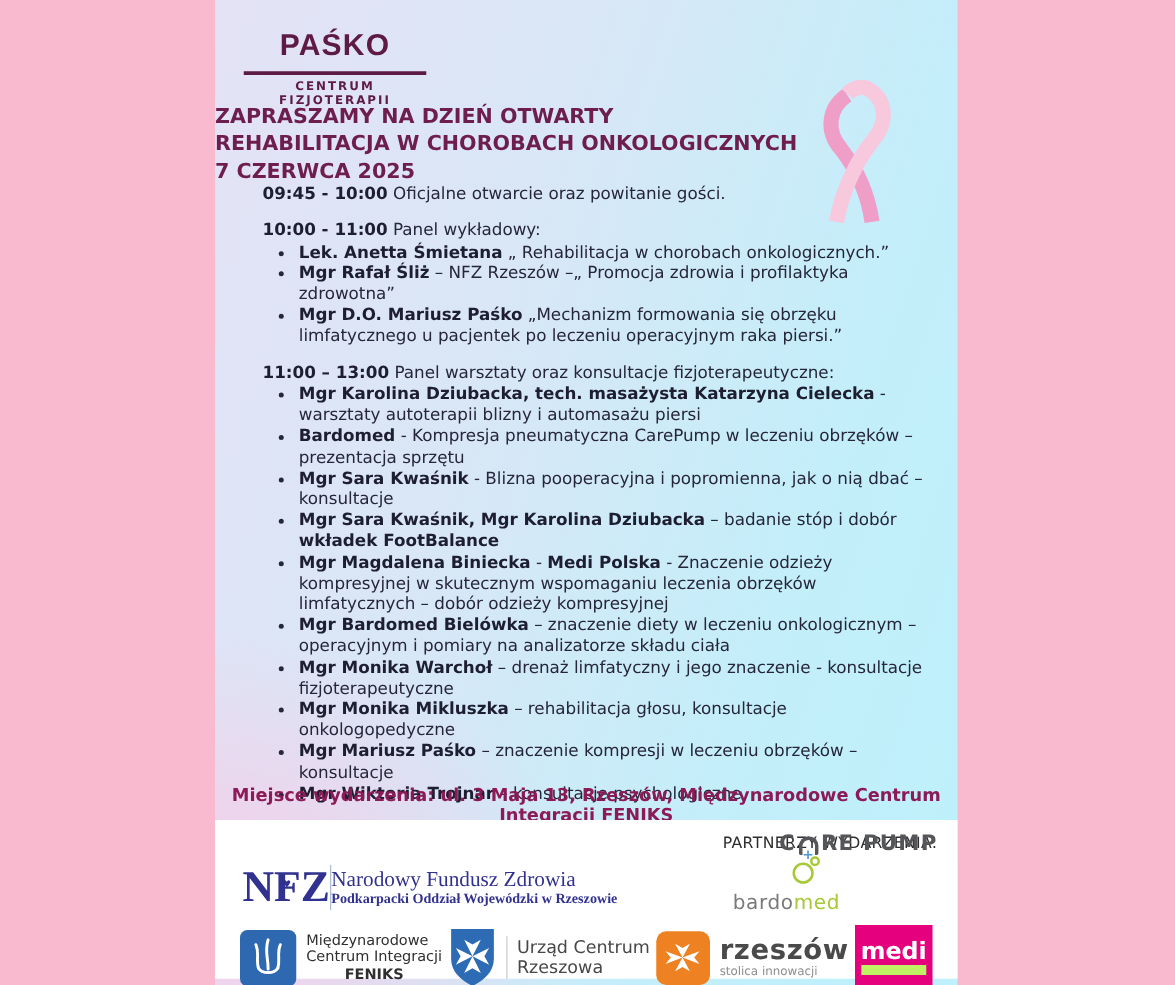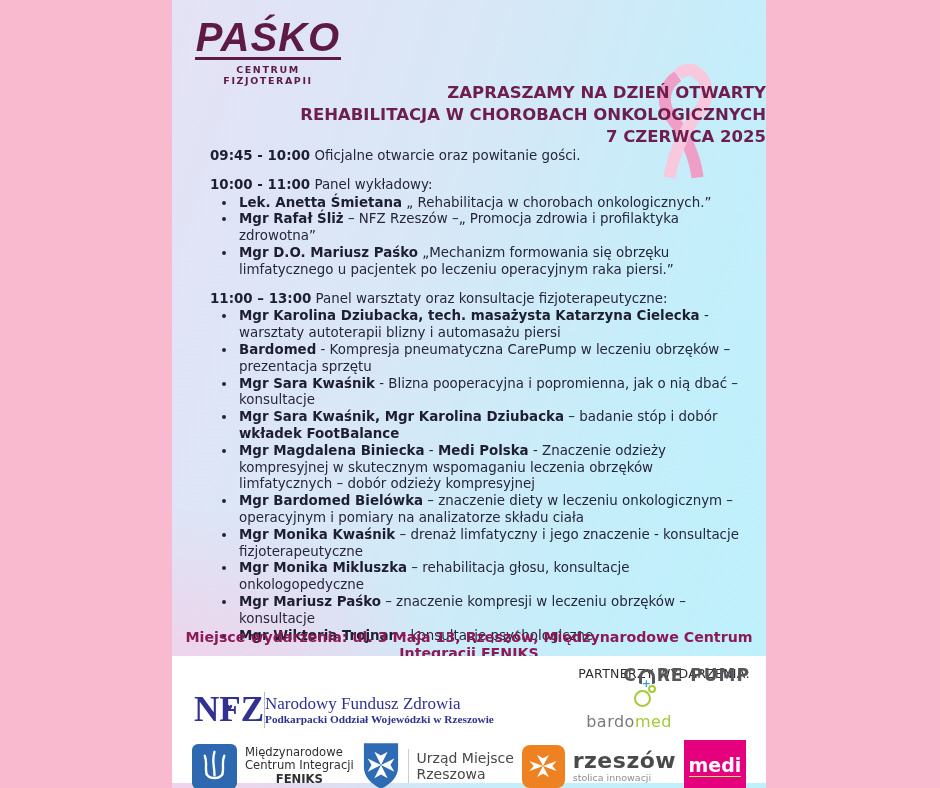--- a/index.html
+++ b/index.html
@@ -9,27 +9,27 @@
     font-family:"DejaVu Sans","Liberation Sans",sans-serif;
   }
   .panel{
     position:absolute;left:172px;top:0;width:594px;height:788px;
     background:
       radial-gradient(ellipse 430px 320px at 0% 92%, rgba(247,203,231,.95), rgba(247,203,231,0) 68%),
       linear-gradient(108deg,#e4e2f5 0%,#d8e7f6 38%,#c3eefa 72%,#bdf1fb 100%);
   }
   
   .logo{position:absolute;left:23px;top:18px;width:146px;text-align:center;color:#5d1a44;}
-  .logo-name{font-family:"Liberation Sans",sans-serif;font-weight:800;font-size:40px;letter-spacing:1px;line-height:38px;font-style:italic;}
+  .logo-name{font-family:"Liberation Sans",sans-serif;font-weight:800;font-size:24px;letter-spacing:1px;line-height:38px;}
   .logo-rule{height:3px;background:#5d1a44;margin-top:1px;}
   .logo-sub{font-size:9.5px;font-weight:700;letter-spacing:1.6px;margin-top:4px;}
   
   .ribbon{position:absolute;right:40px;top:56px;width:86px;height:126px;}
   
-  .title{position:absolute;left:0;top:82px;width:100%;text-align:right;
+  .title{position:absolute;left:0;top:82px;width:100%;text-align:left;
     color:#6d1d4e;font-weight:700;font-size:16.5px;line-height:22px;}
   
   .schedule{position:absolute;left:38px;top:148px;width:532px;
     font-size:13.4px;line-height:16.8px;color:#26263a;}
   .sched-block{margin-bottom:12px;}
   .sched-line{margin:0;}
   .schedule strong{font-weight:700;color:#1e1e31;}
   .schedule ul{margin:1px 0 0 0;padding-left:27px;list-style:disc outside;}
   .schedule li{margin:0;padding-left:2px;}
   
@@ -63,21 +63,21 @@
   .feniks-text{font-size:11.6px;line-height:13.5px;color:#2f2f2f;}
   .feniks-text .b3{font-weight:800;text-align:center;}
   .shield{width:38px;height:48px;flex:0 0 auto;}
   .city-sep{width:1px;height:34px;background:#c6cdd6;}
   .city-text{font-size:14px;line-height:16px;color:#474747;}
   .rz-icon{width:43px;height:43px;background:#ee8222;border-radius:8px;flex:0 0 auto;display:flex;align-items:center;justify-content:center;}
   .rz-text{line-height:1;}
   .rz-name{font-size:22px;font-weight:700;color:#4a4a4a;letter-spacing:.5px;}
   .rz-tag{font-size:9.5px;color:#8e8e8e;margin-top:1px;}
   .medi{width:62px;height:52px;background:#e5007d;display:flex;align-items:center;justify-content:center;}
-  .medi span{color:#fff;font-weight:800;font-size:19px;border-bottom:1px solid #bef264;padding-bottom:1px;line-height:19px;}
+  .medi span{color:#fff;font-weight:800;font-size:19px;border-bottom:8px solid #bef264;padding-bottom:1px;line-height:19px;}
 </style>
 </head>
 <body>
 
 <div class="panel">
 
   <div class="logo">
     <div class="logo-name">PAŚKO</div>
     <div class="logo-rule"></div>
     <div class="logo-sub">CENTRUM FIZJOTERAPII</div>
@@ -110,21 +110,21 @@
       </div>
       <div class="sched-block">
         <p class="sched-line"><strong>11:00 – 13:00</strong> <span>Panel warsztaty oraz konsultacje fizjoterapeutyczne:</span></p>
         <ul>
           <li><strong>Mgr Karolina Dziubacka, tech. masażysta Katarzyna Cielecka</strong><span> - warsztaty autoterapii blizny  i automasażu piersi</span></li>
           <li><strong>Bardomed</strong><span> - Kompresja pneumatyczna CarePump w leczeniu obrzęków – prezentacja sprzętu</span></li>
           <li><strong>Mgr Sara Kwaśnik</strong><span> - Blizna pooperacyjna i popromienna, jak o nią dbać – konsultacje</span></li>
           <li><strong>Mgr Sara Kwaśnik, Mgr Karolina Dziubacka</strong><span> – badanie stóp i dobór </span><strong>wkładek FootBalance</strong></li>
           <li><strong>Mgr Magdalena Biniecka</strong><span> - </span><strong>Medi Polska</strong><span> - Znaczenie odzieży kompresyjnej w skutecznym wspomaganiu leczenia obrzęków limfatycznych – dobór odzieży kompresyjnej</span></li>
           <li><strong>Mgr Bardomed Bielówka</strong><span> – znaczenie diety w leczeniu onkologicznym – operacyjnym i pomiary na analizatorze składu ciała</span></li>
-          <li><strong>Mgr Monika Kwaśnik</strong><span> – drenaż limfatyczny i jego znaczenie - konsultacje fizjoterapeutyczne</span></li>
+          <li><strong>Mgr Monika Warchoł</strong><span> – drenaż limfatyczny i jego znaczenie - konsultacje fizjoterapeutyczne</span></li>
           <li><strong>Mgr Monika Mikluszka</strong><span> – rehabilitacja głosu, konsultacje onkologopedyczne</span></li>
           <li><strong>Mgr Mariusz Paśko</strong><span> – znaczenie kompresji w leczeniu obrzęków – konsultacje</span></li>
           <li><strong>Mgr Wiktoria Trojnar</strong><span> – konsultacje psychologiczne</span></li>
         </ul>
       </div>
       <div class="sched-block">
         <p class="sched-line"><strong>13:00 – 13:20</strong> <span>Recital muzyczny </span><strong>Monika Mikluszka Monika Voice&amp;Song</strong></p>
       </div>
       <div class="sched-block">
         <p class="sched-line"><strong>13:20 – 13:30</strong> <span>Oficjalne zakończenie wydarzenia.</span></p>
@@ -184,21 +184,21 @@
           <path d="M2 1 H38 V26 C38 38 28 45 20 49 C12 45 2 38 2 26 Z" fill="#2d6cb4"></path>
           <g fill="#ffffff">
             <path d="M20 24 L13 10 L20 14 L27 10 Z"></path>
             <path d="M20 24 L13 38 L20 34 L27 38 Z"></path>
             <path d="M20 24 L6 17 L10 24 L6 31 Z"></path>
             <path d="M20 24 L34 17 L30 24 L34 31 Z"></path>
           </g>
         </svg>
         <div class="city-sep"></div>
         <div class="city-text">
-          <div>Urząd Miejsce</div>
+          <div>Urząd Centrum</div>
           <div>Rzeszowa</div>
         </div>
       </div>
 
       <div class="partner">
         <div class="rz-icon">
           <svg viewBox="0 0 40 40" width="34" height="34">
             <g fill="#ffffff">
               <path d="M20 20 L13 7 L20 11 L27 7 Z"></path>
               <path d="M20 20 L13 33 L20 29 L27 33 Z"></path>

